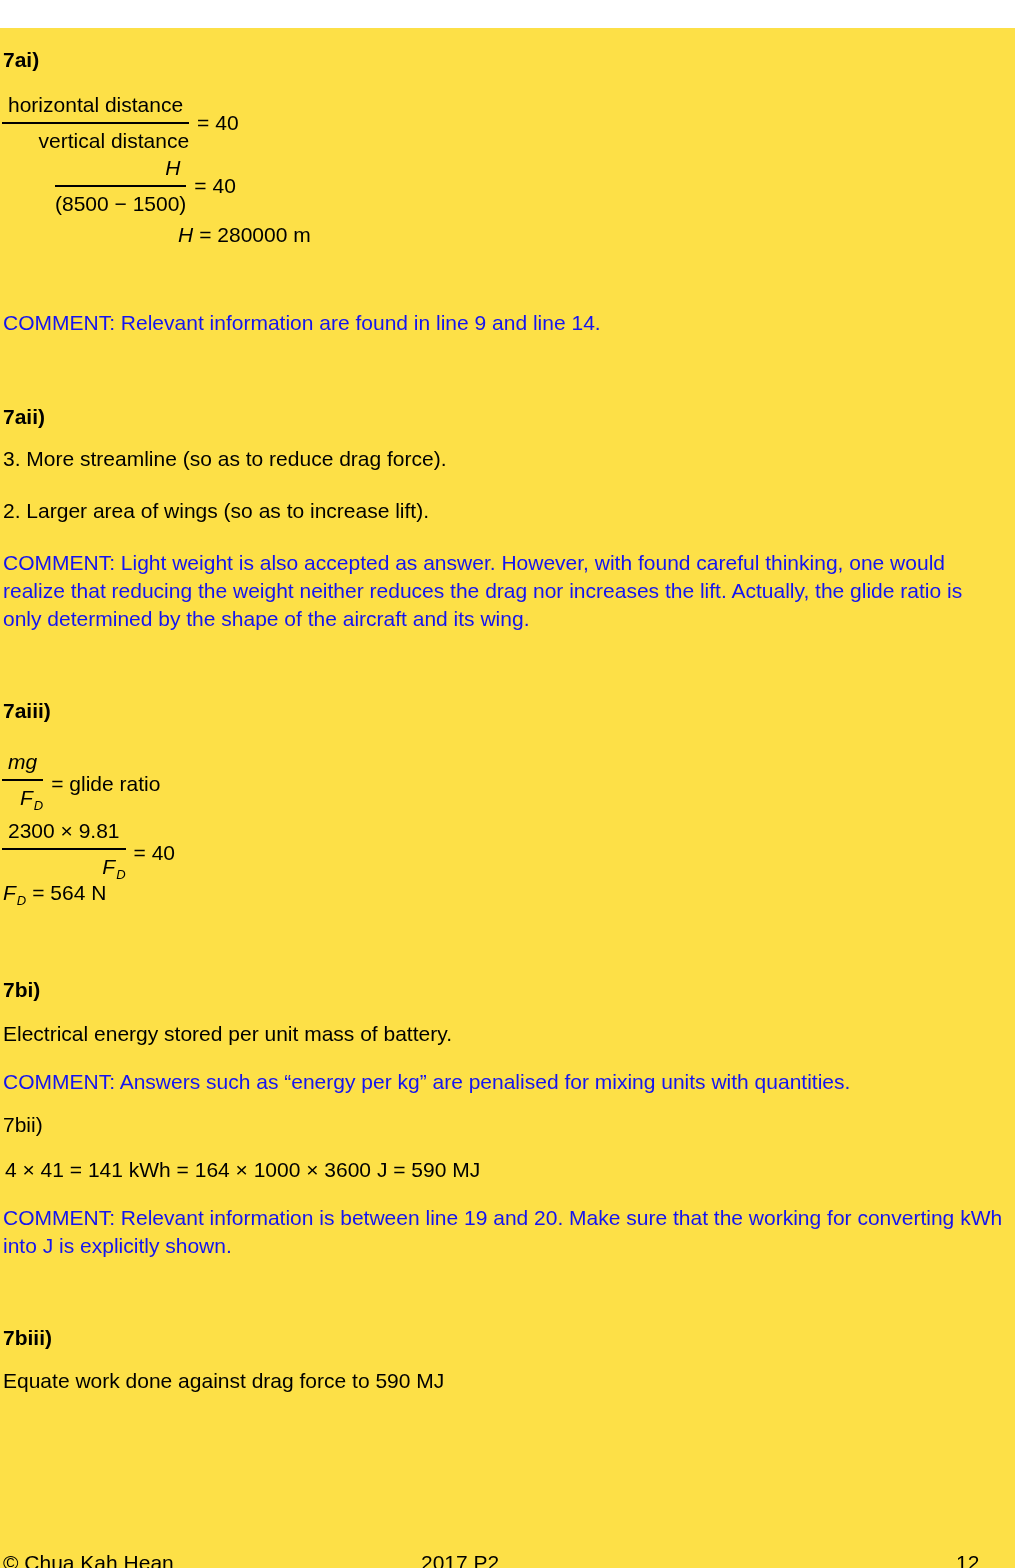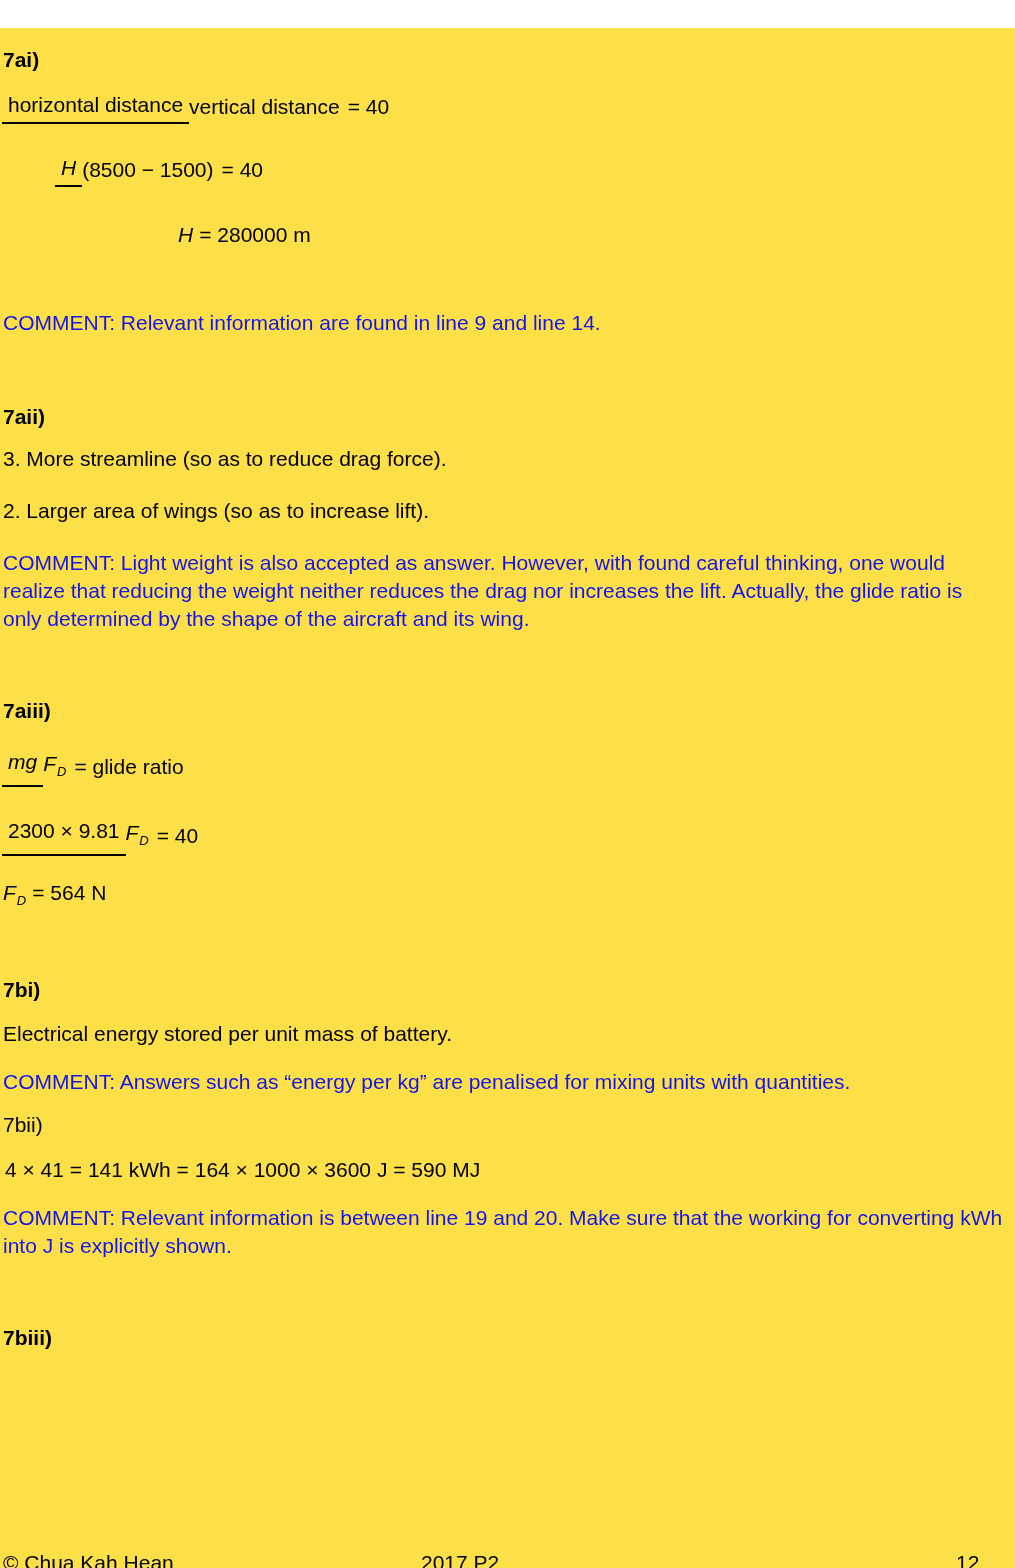--- a/index.html
+++ b/index.html
@@ -13,21 +13,21 @@
     font-size: 21px;
     overflow: hidden;
     margin-top: 28px;
   }
   .abs { position: absolute; }
   .h { font-weight: bold; line-height: 28px; white-space: nowrap; }
   .line { line-height: 28px; white-space: nowrap; }
   .para { line-height: 28px; width: 1000px; }
   .comment { color: #1414f0; }
   .eq { display: flex; align-items: center; white-space: nowrap; }
-  .frac { display: inline-flex; flex-direction: row; text-align: right; }
+  .frac { display: inline-flex; flex-direction: column; text-align: right; }
   .frac .num { line-height: 30px; padding: 0 6px 2px 6px; border-bottom: 2px solid #000; }
   .frac .den { line-height: 30px; padding-top: 2px; }
   .rhs { margin-left: 8px; }
   .var { font-style: italic; font-family: "Liberation Sans", sans-serif; }
   .ssub { font-size: 13px; font-style: italic; vertical-align: -5px; margin-left: 1px; }
   .sp { margin-left: 6px; }
 </style>
 </head>
 <body>
 
@@ -94,18 +94,19 @@
   <div class="abs line comment" style="top:1040px; left:3px;">COMMENT: Answers such as “energy per kg” are penalised for mixing units with quantities.</div>
 
   <div class="abs line" style="top:1083px; left:3px;">7bii)</div>
 
   <div class="abs line" style="top:1128px; left:5px;">4 × 41 = 141 kWh = 164 × 1000 × 3600 J = 590 MJ</div>
 
   <div class="abs para comment" style="top:1176px; left:3px;">COMMENT: Relevant information is between line 19 and 20. Make sure that the working for converting kWh into J is explicitly shown.</div>
 
   <div class="abs h" style="top:1296px; left:3px;">7biii)</div>
 
+  <div class="abs line" style="top:1339px; left:3px;">Equate work done against drag force to 590 MJ</div>
 
   <div class="abs line" style="top:1521px; left:3px;">© Chua Kah Hean</div>
   <div class="abs line" style="top:1521px; left:421px;">2017 P2</div>
   <div class="abs line" style="top:1521px; left:956px;">12</div>
 
 </div>
 
 </body></html>

